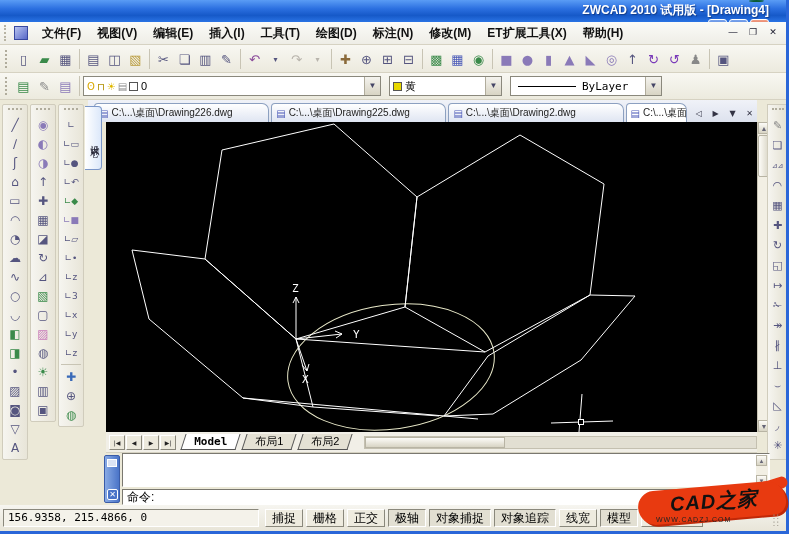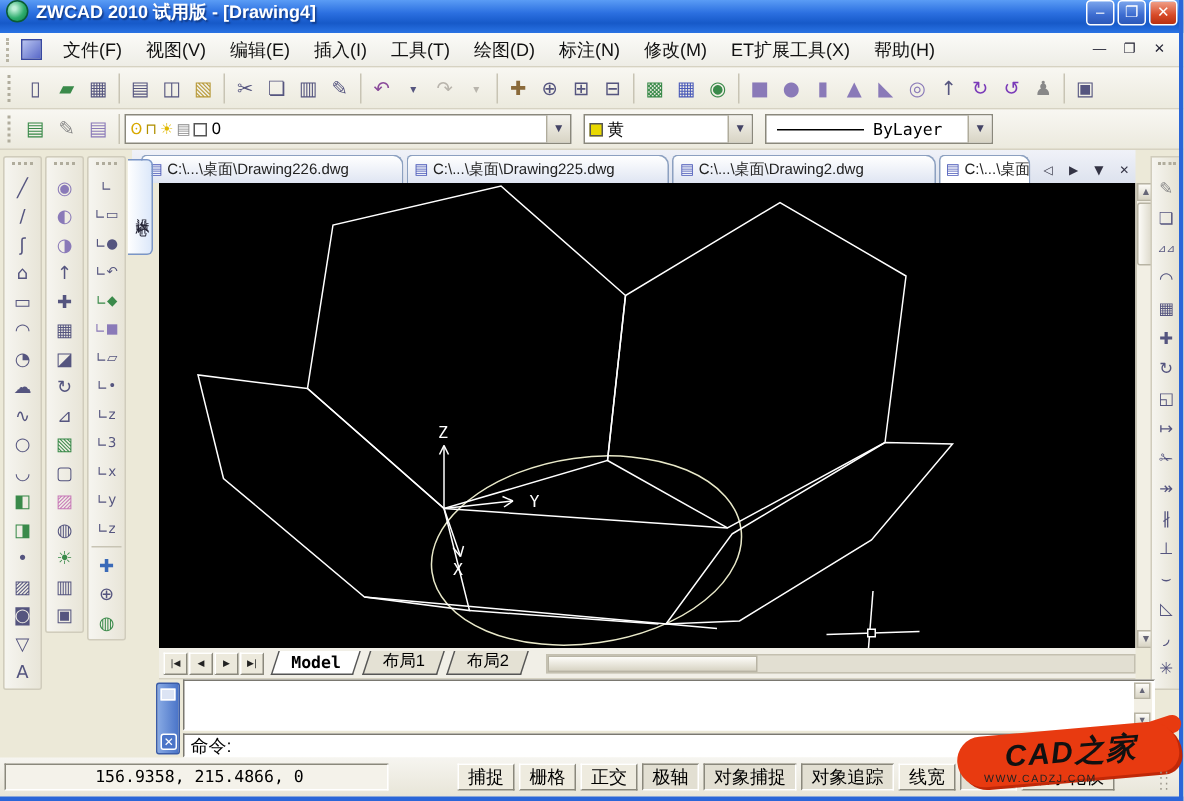--- a/index.html
+++ b/index.html
@@ -2,39 +2,39 @@
 <html><head>
 <meta charset="utf-8">
 <style>
   * { margin:0; padding:0; box-sizing:border-box; }
   html,body { width:789px; height:534px; overflow:hidden; }
   body { font-family:"Liberation Sans",sans-serif; background:#ece9d8; position:relative; font-size:12px; }
 
   
   .titlebar { position:absolute; left:0; top:0; width:789px; height:22px;
     background:linear-gradient(180deg,#5a9cf5 0%,#2b6fe0 40%,#1659c8 70%,#2a73e4 100%);
-    display:flex; align-items:flex-start; padding:0 4px; color:#fff; }
+    display:flex; align-items:flex-end; padding:0 20px; color:#fff;flex-direction:column; }
   .app-icon { width:15px; height:15px; border-radius:50%;
     background:radial-gradient(circle at 35% 35%,#bff0d8 10%,#2fae6e 55%,#0d7a46);
     border:1px solid #0a5c34; margin-right:5px; }
   .title-text { font-weight:bold; font-size:12px; text-shadow:1px 1px 1px #123c8a; flex:1; }
   .winbtns { display:flex; gap:2px; }
   .winbtn { width:19px; height:17px; border-radius:3px; color:#fff; font-size:10px; line-height:16px;
     text-align:center; border:1px solid #fff;
     background:linear-gradient(180deg,#7aa4ec,#3c6cd0 60%,#2c58b8); }
   .winbtn.close { background:linear-gradient(180deg,#f0a088,#d84a28 60%,#b83010); }
 
   
   .menubar { position:absolute; left:0; top:22px; width:789px; height:23px;
     background:linear-gradient(180deg,#fbfbf8,#eeede6); border-bottom:1px solid #d6d2c2;
     display:flex; align-items:center; padding-left:4px; }
   .menubar .grip { width:4px; height:16px; border-left:2px dotted #b8b4a4; margin-right:4px; }
   .child-icon { width:14px; height:14px; background:linear-gradient(135deg,#b8c4f0,#5868c8);
     border:1px solid #3848a0; margin:0 6px 0 2px; }
-  .menu-item { padding:3px 8px; color:#111; cursor:default; }
+  .menu-item { padding:3px 8px; color:#111; cursor:default;font-weight:bold; }
   .mdi-controls { margin-left:auto; display:flex; gap:4px; padding-right:8px; }
   .mdi-btn { width:16px; height:14px; text-align:center; line-height:13px; font-size:9px; color:#223; }
 
   
   .tbrow { position:absolute; left:0; width:789px; background:linear-gradient(180deg,#f8f7f2,#eceade);
     border-bottom:1px solid #d6d2c2; display:flex; align-items:center; padding-left:2px; }
   #tb-row1 { top:45px; height:28px; }
   #tb-row2 { top:73px; height:27px; }
   .tbrow .grip, .vgrip { width:5px; height:18px; border-left:2px dotted #b0ac9c; margin:0 3px; }
   .tbtn { display:inline-block; width:21px; height:20px; line-height:20px; text-align:center;
@@ -118,21 +118,21 @@
   .cmd-scroll { position:absolute; right:1px; top:1px; width:12px; height:31px; background:#f2efe4; }
   .cmd-scroll .sbtn { width:11px; height:11px; font-size:6px; line-height:11px; text-align:center; color:#667;
     background:linear-gradient(180deg,#fdfcf8,#d8d4c4); border:1px solid #b8b4a4; }
   .cmd-scroll .sbtn.bottom { position:absolute; bottom:0; }
   .cmd-prompt { position:absolute; left:18px; top:36px; width:648px; height:16px; background:#fff;
     border:1px solid; border-color:#7a7870 #fff #fff #7a7870; font-size:12px; line-height:14px;
     color:#000; padding-left:4px; }
 
   
   .statusbar { position:absolute; left:0; top:505px; width:789px; height:26px;
-    background:linear-gradient(180deg,#f6f5f0,#e8e5d8); display:flex; align-items:center; padding:0 3px;text-align:center; }
+    background:linear-gradient(180deg,#f6f5f0,#e8e5d8); display:flex; align-items:center; padding:0 3px; }
   .coords { width:256px; height:18px; border:1px solid; border-color:#8a887c #fff #fff #8a887c;
     background:#f4f2ea; font-family:"DejaVu Sans Mono",monospace; font-size:11px; line-height:16px;
     padding-left:4px; margin-right:6px; color:#000; }
   .stbtn { height:18px; line-height:16px; padding:0 6px; margin-right:3px; font-size:12px; color:#000;
     border:1px solid; border-color:#fff #8a887c #8a887c #fff; background:#eeebdf; white-space:nowrap; }
   .stbtn.on { border-color:#8a887c #fff #fff #8a887c; background:#e2dfd2; font-weight:normal; }
 
   .win-edge-right { position:absolute; right:0; top:0; width:3px; height:534px; background:#2a66d8; z-index:55; }
   .win-edge-bottom { position:absolute; left:0; top:531px; width:789px; height:3px; background:#2a66d8; z-index:55; }
 
@@ -411,21 +411,21 @@
     <div class="cmd-scroll">
       <div class="sbtn">▲</div>
       <div class="sbtn bottom">▼</div>
     </div>
   </div>
   <div class="cmd-prompt">命令:</div>
 </div>
 
 <div class="statusbar">
   <div class="coords">156.9358,  215.4866,  0</div>
-  <span id="status-buttons" style="display:flex;margin-left:40px;">
+  <span id="status-buttons" style="display:flex;">
       <span class="stbtn">捕捉</span>
       <span class="stbtn">栅格</span>
       <span class="stbtn">正交</span>
       <span class="stbtn on">极轴</span>
       <span class="stbtn on">对象捕捉</span>
       <span class="stbtn on">对象追踪</span>
       <span class="stbtn">线宽</span>
       <span class="stbtn on">模型</span>
       <span class="stbtn">数字化仪</span>
     </span>

